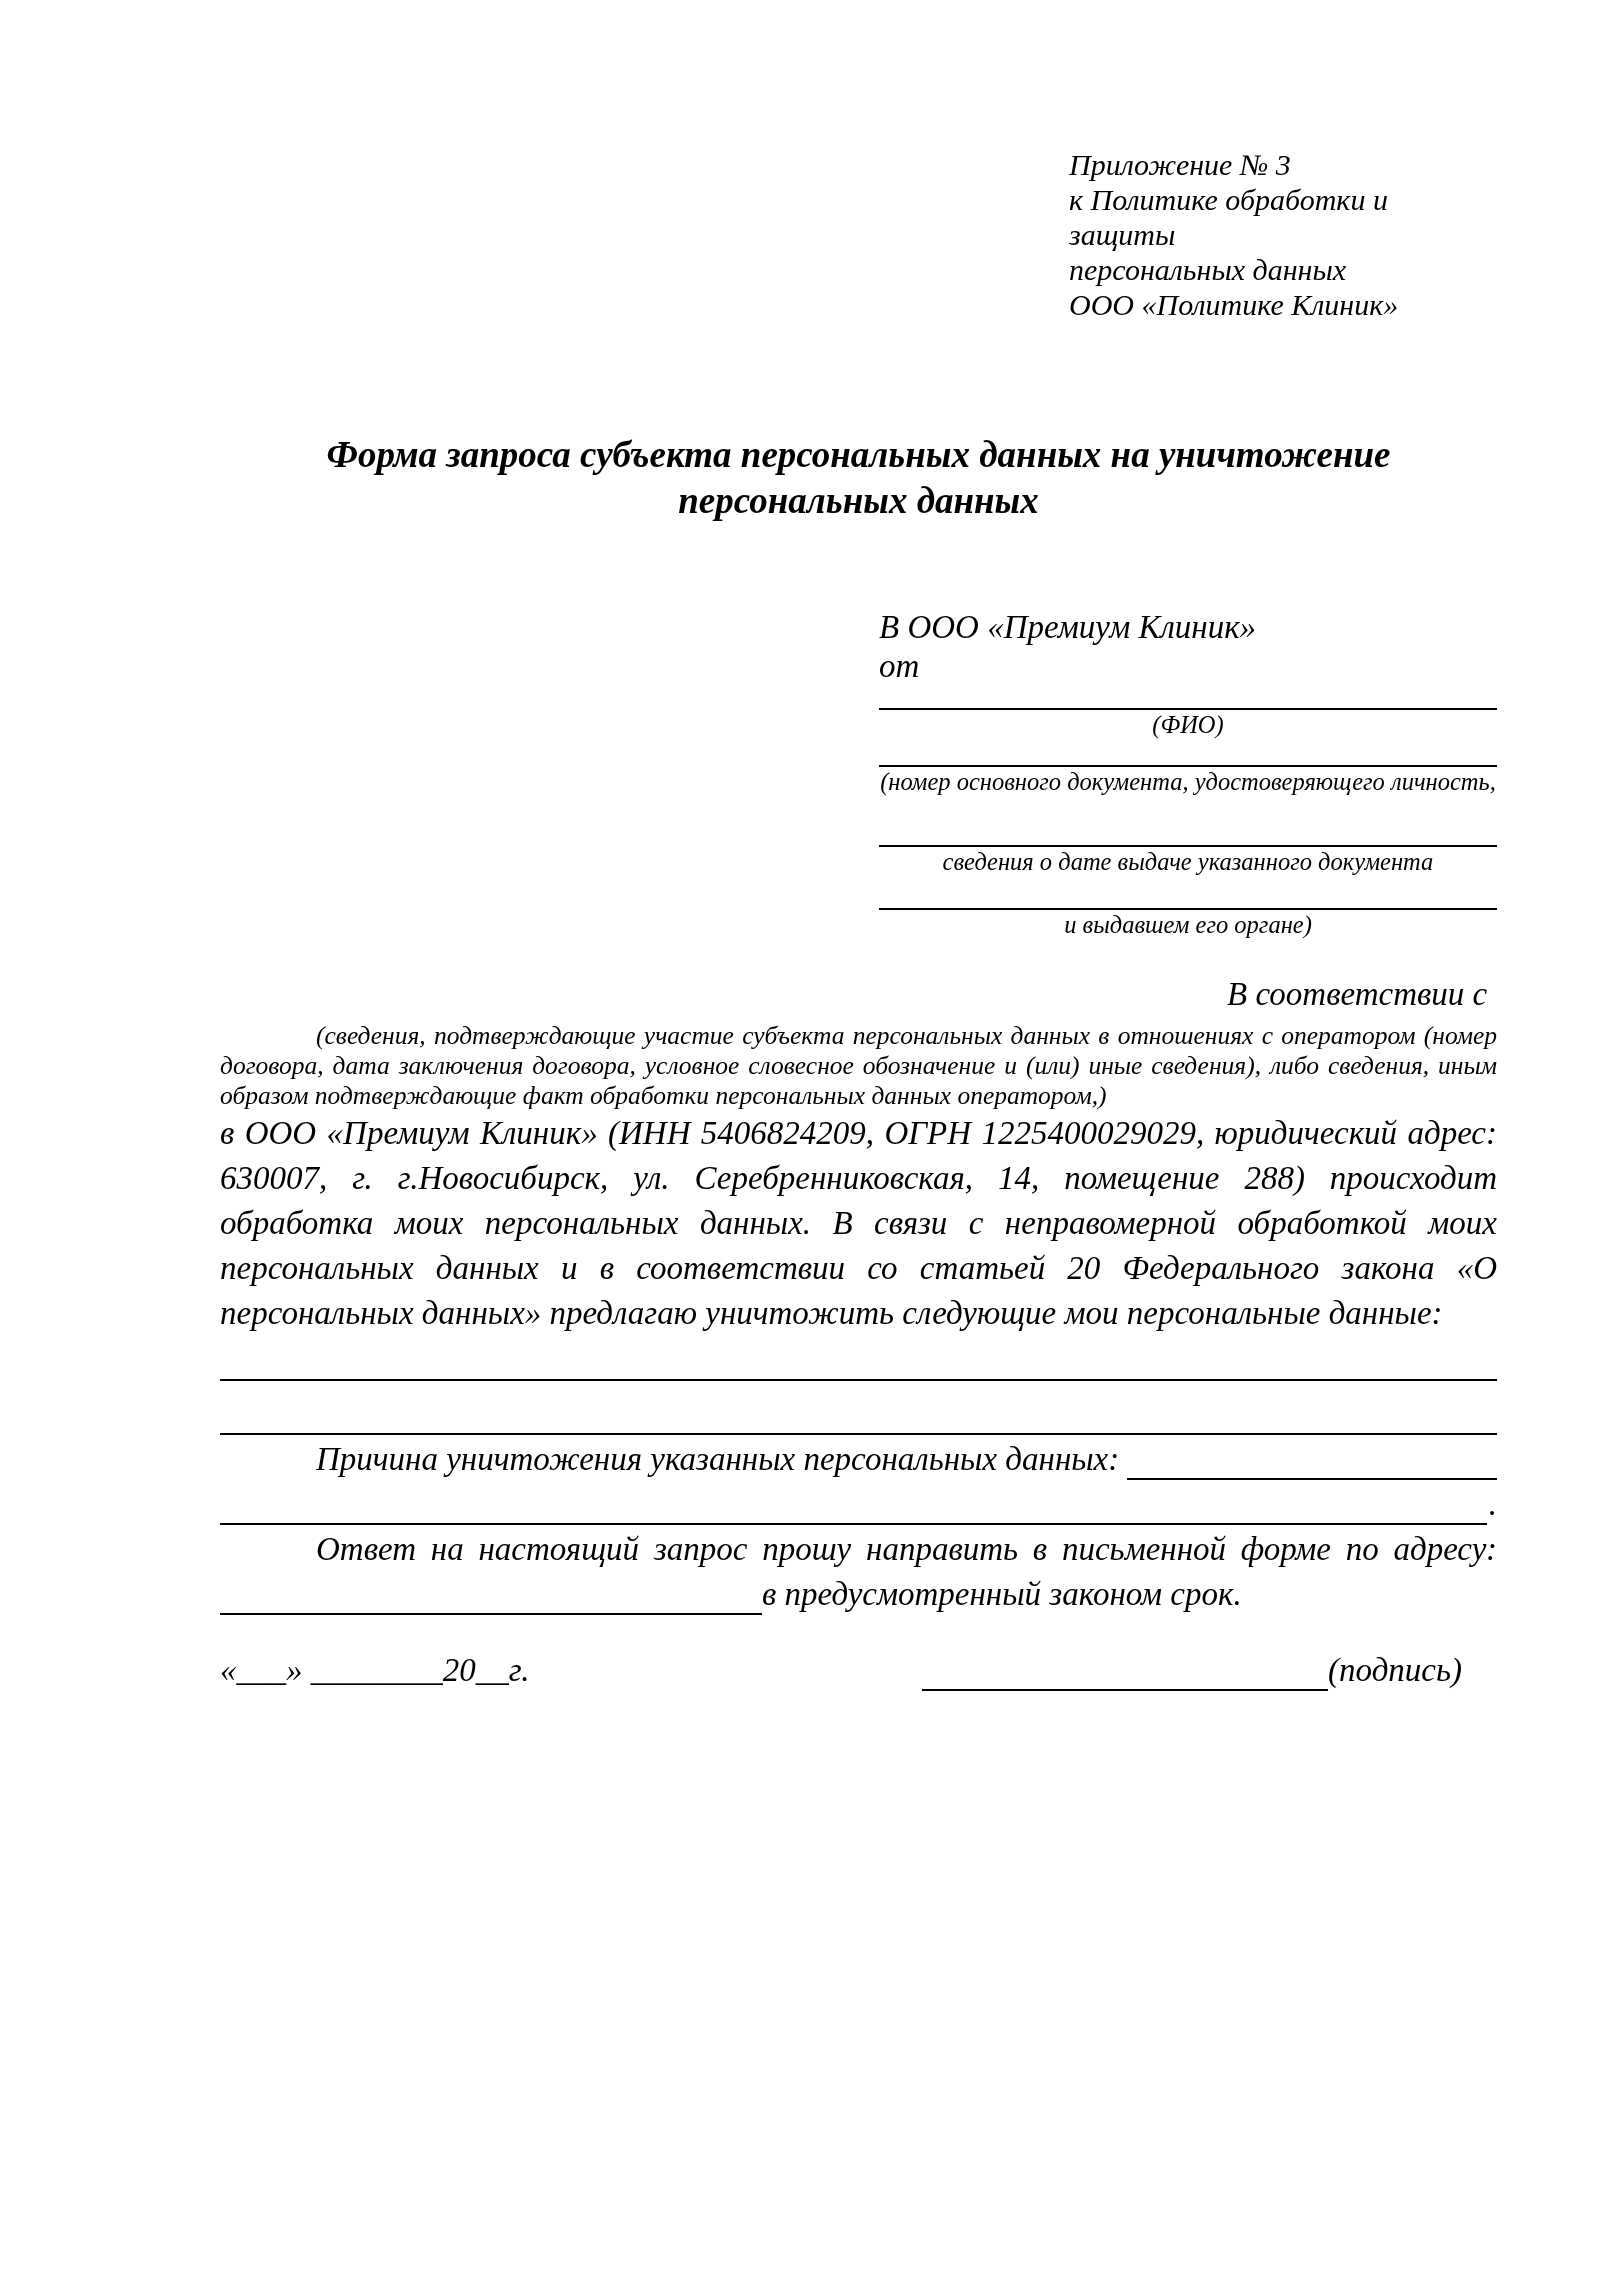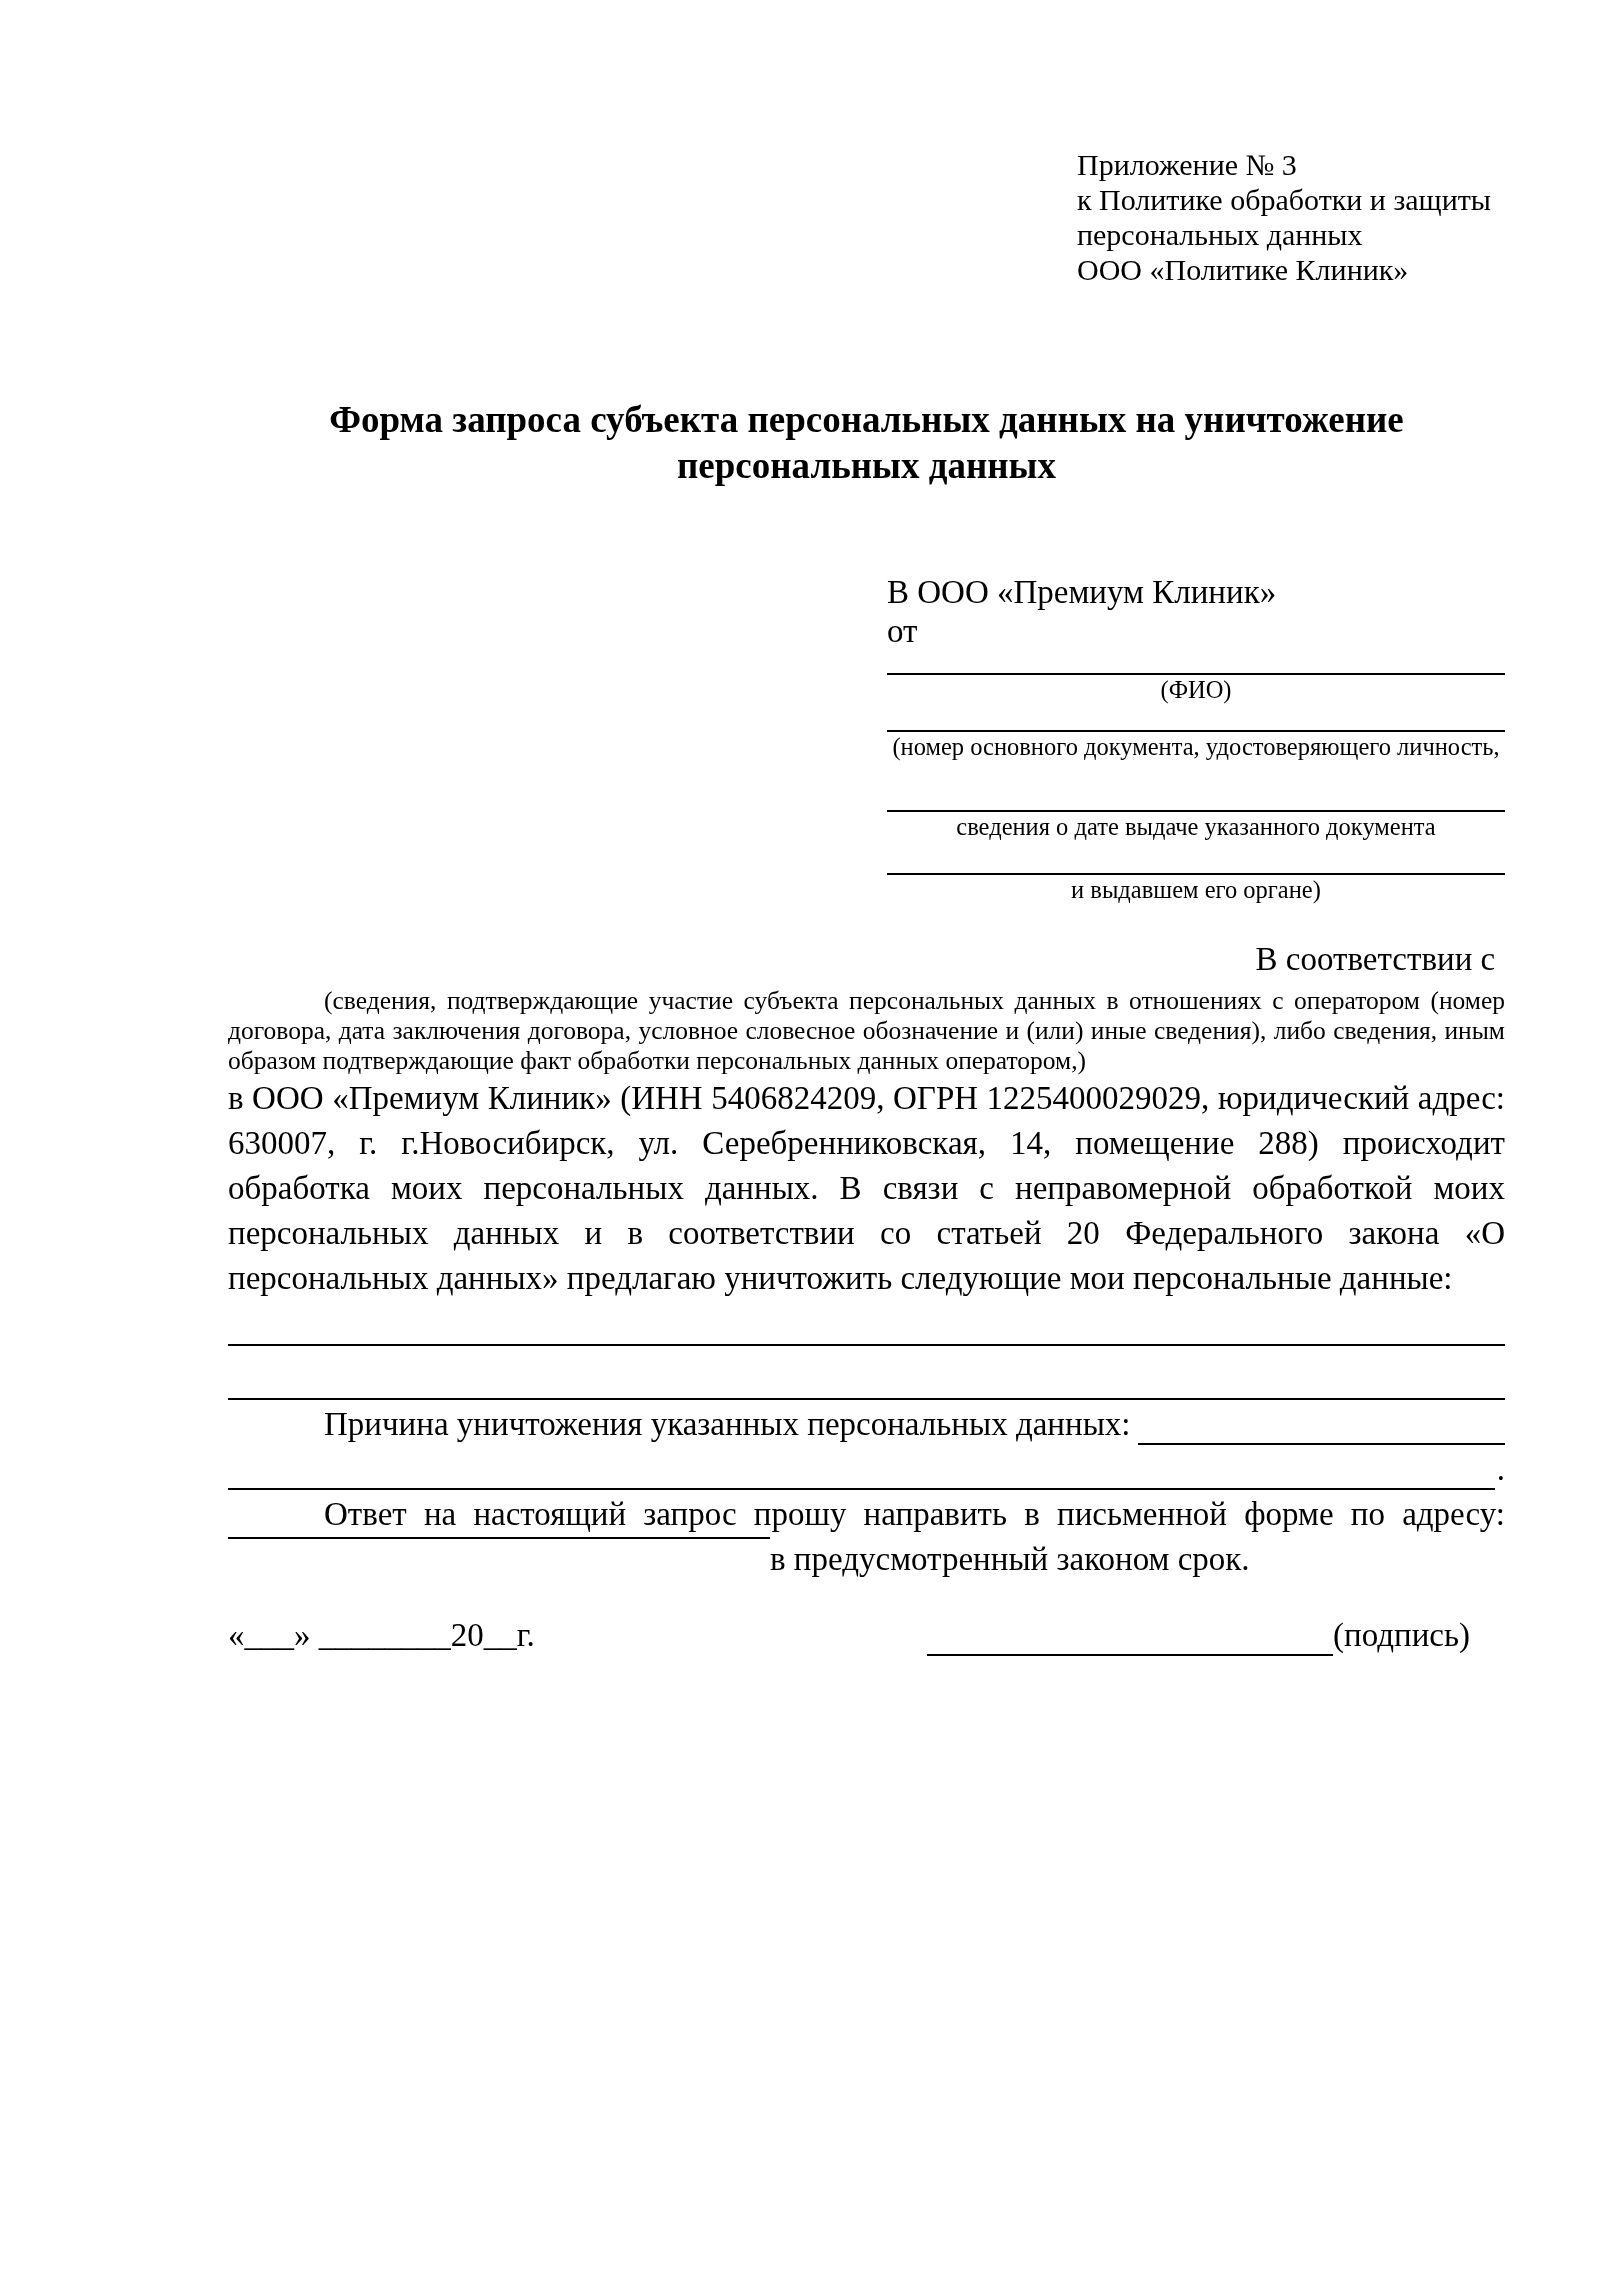--- a/index.html
+++ b/index.html
@@ -7,23 +7,24 @@
     position: relative;
     width: 1621px;
     height: 2293px;
     background: #ffffff;
     font-family: "Liberation Serif", "DejaVu Serif", serif;
     color: #000000;
     overflow: hidden;
   }
   .content {
     position: absolute;
-    left: 228px;
+    left: 220px;
     top: 0;
     width: 1277px;
+    font-style: italic;
   }
 
   
   .header-block {
     margin-left: 849px;
     padding-top: 147px;
     font-size: 30px;
     line-height: 35px;
   }
 
@@ -115,20 +116,21 @@
 
   .response-first {
     font-size: 33px;
     line-height: 45px;
     text-align: justify;
     text-align-last: justify;
     text-indent: 96px;
   }
   .response-second {
     display: flex;
+    align-items: flex-end;
     font-size: 33px;
     line-height: 45px;
   }
   .addr-blank {
     width: 542px;
     border-bottom: 2px solid #000;
     height: 0;
     margin-bottom: 2px;
     flex: 0 0 auto;
   }

